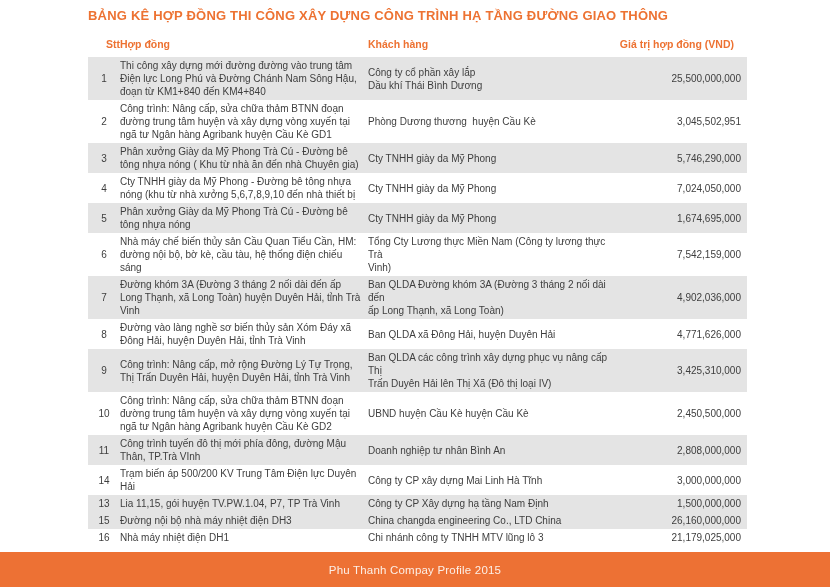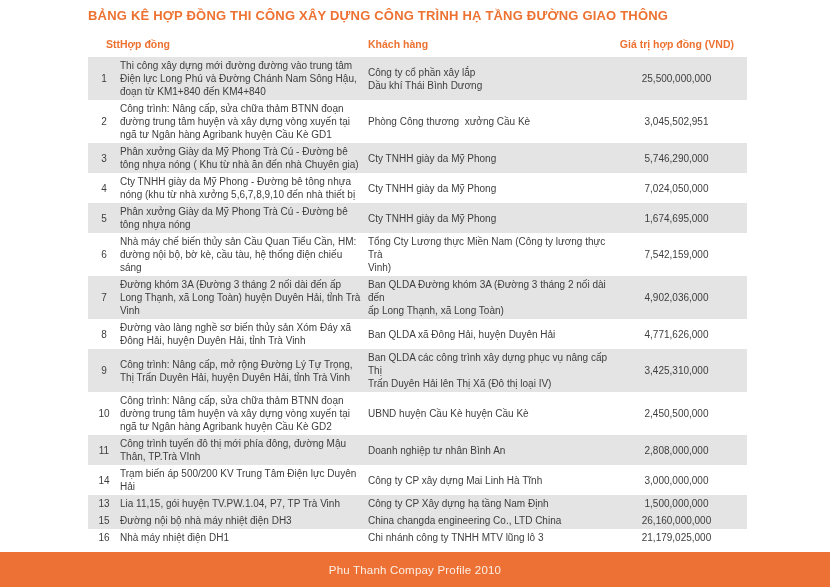--- a/index.html
+++ b/index.html
@@ -50,21 +50,21 @@
     font-size: 10px;
     line-height: 13px;
     color: #3E3E3E;
     vertical-align: middle;
     padding: 2px 0;
   }
   tbody tr.odd { background: #E4E4E4; }
   td.stt      { text-align: center; }
   td.contract { white-space: pre-wrap; padding-right: 6px; }
   td.customer { white-space: pre-wrap; padding-right: 4px; }
-  td.value    { text-align: center; padding-right: 12px; white-space: nowrap; }
+  td.value    { text-align: right; padding-right: 6px; white-space: nowrap; }
 
   .footer {
     position: absolute;
     left: 0; right: 0; bottom: 0;
     height: 35px;
     background: #ED7134;
     display: flex;
     align-items: center;
     justify-content: center;
   }
@@ -105,21 +105,21 @@
 đoạn từ KM1+840 đến KM4+840</td>
           <td class="customer">Công ty cổ phần xây lắp
 Dầu khí Thái Bình Dương</td>
           <td class="value">25,500,000,000</td>
         </tr>
         <tr class="even">
           <td class="stt">2</td>
           <td class="contract">Công trình: Nâng cấp, sửa chữa thảm BTNN đoạn
 đường trung tâm huyện và xây dựng vòng xuyến tại
 ngã tư Ngân hàng Agribank huyện Cầu Kè GD1</td>
-          <td class="customer">Phòng Công thương  xưởng Cầu Kè</td>
+          <td class="customer">Phòng Dương thương  huyện Cầu Kè</td>
           <td class="value">3,045,502,951</td>
         </tr>
         <tr class="odd">
           <td class="stt">3</td>
           <td class="contract">Phân xưởng Giày da Mỹ Phong Trà Cú - Đường bê
 tông nhựa nóng ( Khu từ nhà ăn đến nhà Chuyên gia)</td>
           <td class="customer">Cty TNHH giày da Mỹ Phong</td>
           <td class="value">5,746,290,000</td>
         </tr>
         <tr class="even">
@@ -206,16 +206,16 @@
         <tr class="even">
           <td class="stt">16</td>
           <td class="contract">Nhà máy nhiệt điện DH1</td>
           <td class="customer">Chi nhánh công ty TNHH MTV lũng lô 3</td>
           <td class="value">21,179,025,000</td>
         </tr>
       </tbody>
   </table>
 
   <div class="footer">
-    <span class="footer-text">Phu Thanh Compay Profile 2010</span>
+    <span class="footer-text">Phu Thanh Compay Profile 2015</span>
   </div>
 
 </div>
 
 </body></html>

